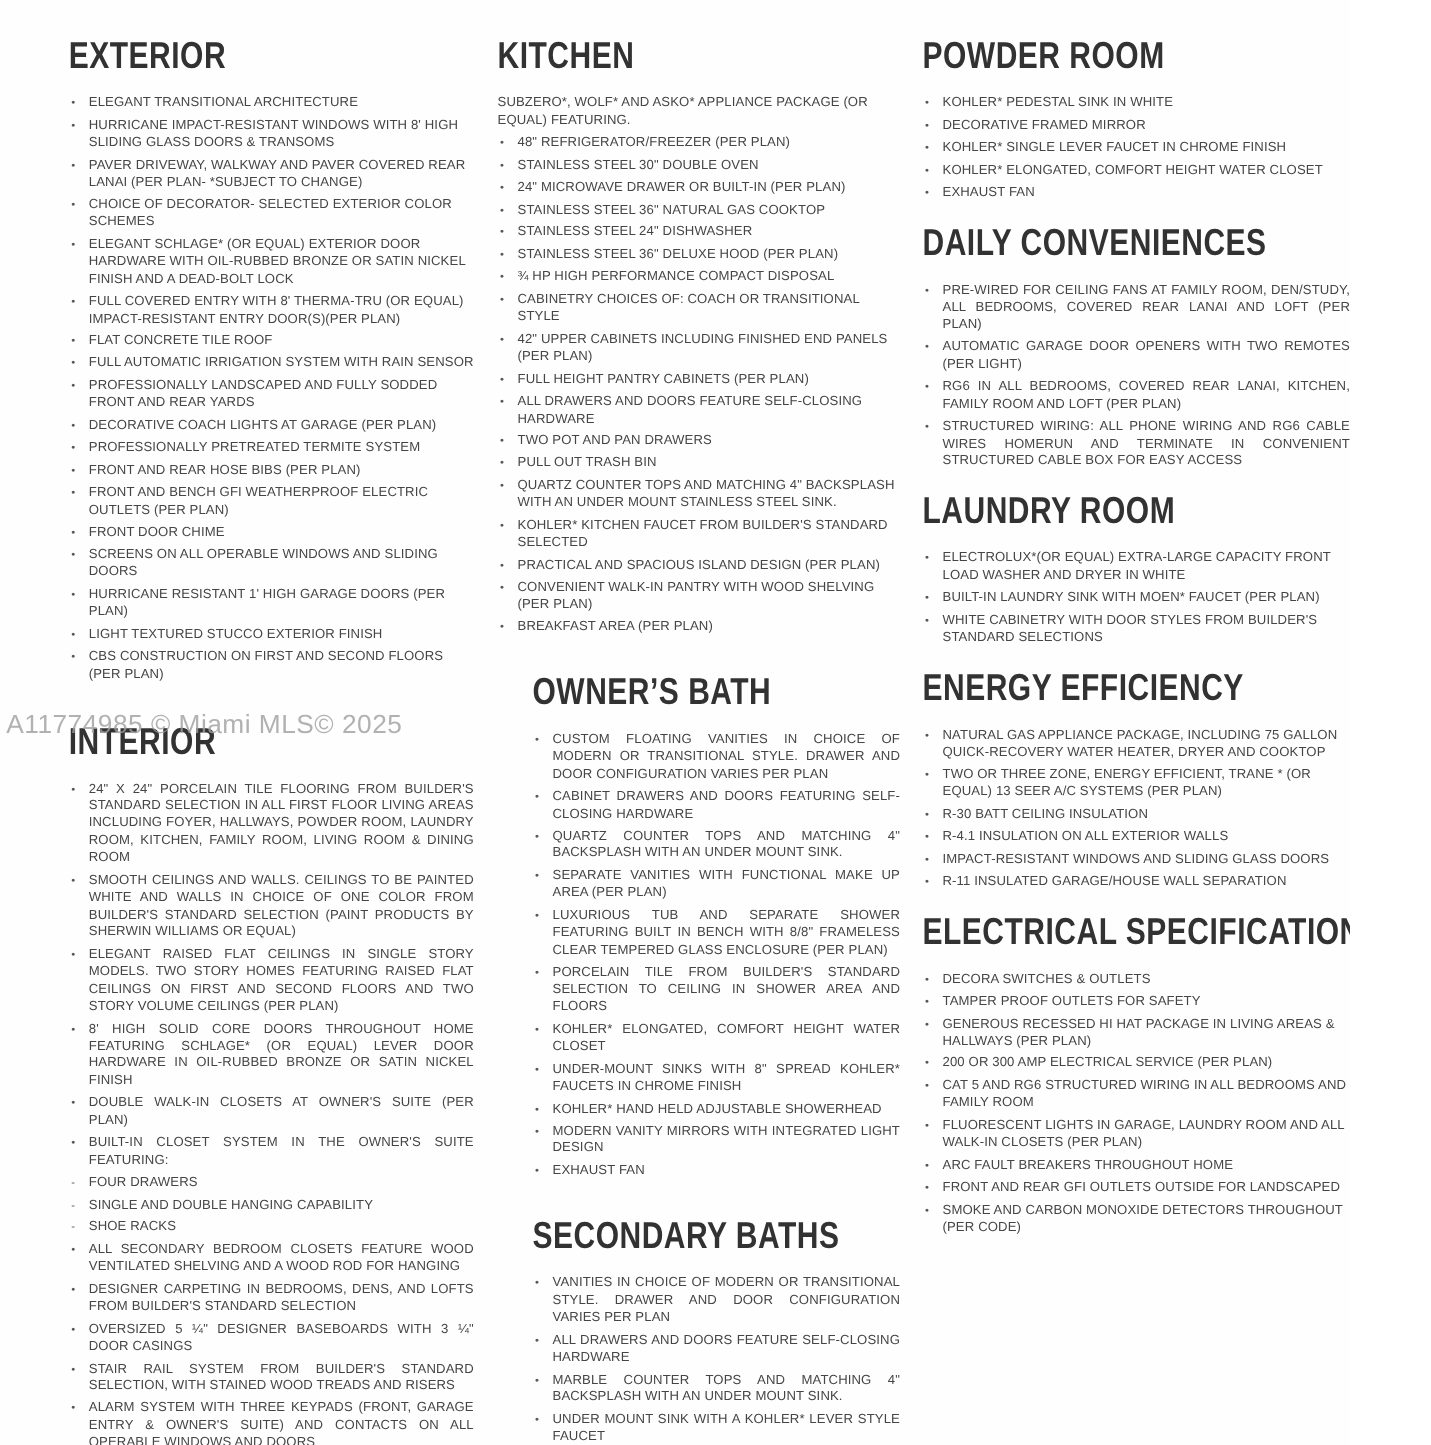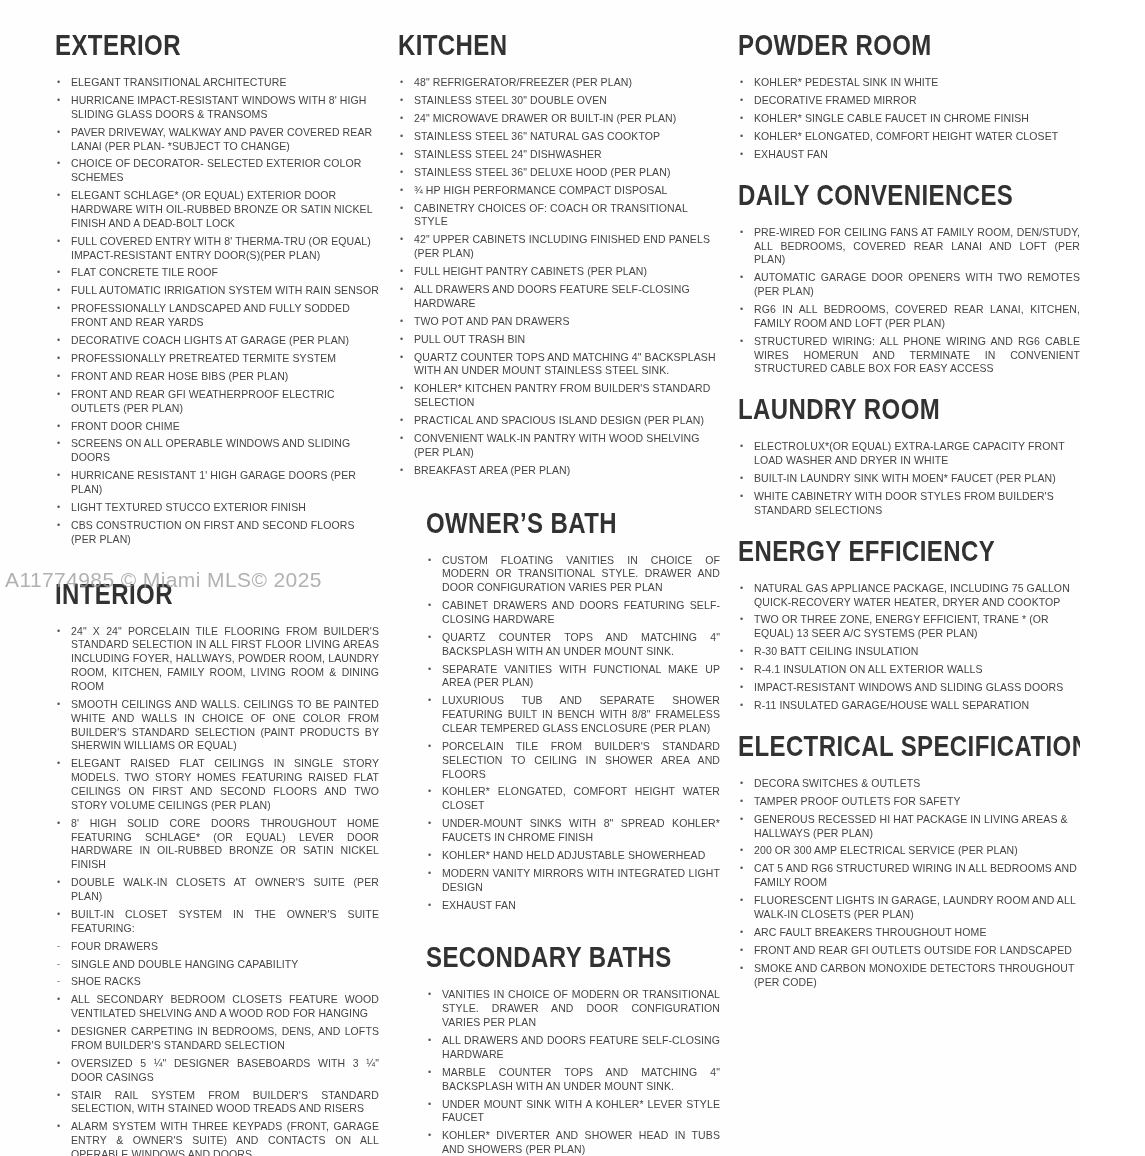--- a/index.html
+++ b/index.html
@@ -123,21 +123,21 @@
           <span class="txt">PROFESSIONALLY PRETREATED TERMITE SYSTEM</span>
         </div>
 
         <div class="item">
           <span class="bullet">•</span>
           <span class="txt">FRONT AND REAR HOSE BIBS (PER PLAN)</span>
         </div>
 
         <div class="item">
           <span class="bullet">•</span>
-          <span class="txt">FRONT AND REAR GFI WEATHERPROOF ELECTRIC OUTLETS (PER PLAN)</span>
+          <span class="txt">FRONT AND BENCH GFI WEATHERPROOF ELECTRIC OUTLETS (PER PLAN)</span>
         </div>
 
         <div class="item">
           <span class="bullet">•</span>
           <span class="txt">FRONT DOOR CHIME</span>
         </div>
 
         <div class="item">
           <span class="bullet">•</span>
           <span class="txt">SCREENS ON ALL OPERABLE WINDOWS AND SLIDING DOORS</span>
@@ -234,20 +234,24 @@
         </div>
 
       </div>
     </section>
   </div>
 
   <div class="col" id="col2">
     <section class="sec">
       <h2 class="title">KITCHEN</h2>
       <div class="items">
+        <div class="item">
+          <span class="bullet"></span>
+          <span class="txt">SUBZERO*, WOLF* AND ASKO* APPLIANCE PACKAGE (OR EQUAL) FEATURING.</span>
+        </div>
 
         <div class="item">
           <span class="bullet">•</span>
           <span class="txt">48" REFRIGERATOR/FREEZER (PER PLAN)</span>
         </div>
 
         <div class="item">
           <span class="bullet">•</span>
           <span class="txt">STAINLESS STEEL 30" DOUBLE OVEN</span>
         </div>
@@ -307,21 +311,21 @@
           <span class="txt">PULL OUT TRASH BIN</span>
         </div>
 
         <div class="item">
           <span class="bullet">•</span>
           <span class="txt">QUARTZ COUNTER TOPS AND MATCHING 4" BACKSPLASH WITH AN UNDER MOUNT STAINLESS STEEL SINK.</span>
         </div>
 
         <div class="item">
           <span class="bullet">•</span>
-          <span class="txt">KOHLER* KITCHEN PANTRY FROM BUILDER'S STANDARD SELECTION</span>
+          <span class="txt">KOHLER* KITCHEN FAUCET FROM BUILDER'S STANDARD SELECTED</span>
         </div>
 
         <div class="item">
           <span class="bullet">•</span>
           <span class="txt">PRACTICAL AND SPACIOUS ISLAND DESIGN (PER PLAN)</span>
         </div>
 
         <div class="item">
           <span class="bullet">•</span>
           <span class="txt">CONVENIENT WALK-IN PANTRY WITH WOOD SHELVING (PER PLAN)</span>
@@ -435,21 +439,21 @@
           <span class="txt">KOHLER* PEDESTAL SINK IN WHITE</span>
         </div>
 
         <div class="item">
           <span class="bullet">•</span>
           <span class="txt">DECORATIVE FRAMED MIRROR</span>
         </div>
 
         <div class="item">
           <span class="bullet">•</span>
-          <span class="txt">KOHLER* SINGLE CABLE FAUCET IN CHROME FINISH</span>
+          <span class="txt">KOHLER* SINGLE LEVER FAUCET IN CHROME FINISH</span>
         </div>
 
         <div class="item">
           <span class="bullet">•</span>
           <span class="txt">KOHLER* ELONGATED, COMFORT HEIGHT WATER CLOSET</span>
         </div>
 
         <div class="item">
           <span class="bullet">•</span>
           <span class="txt">EXHAUST FAN</span>
@@ -460,21 +464,21 @@
     <section class="sec just">
       <h2 class="title">DAILY CONVENIENCES</h2>
       <div class="items">
         <div class="item">
           <span class="bullet">•</span>
           <span class="txt">PRE-WIRED FOR CEILING FANS AT FAMILY ROOM, DEN/STUDY, ALL BEDROOMS, COVERED REAR LANAI AND LOFT (PER PLAN)</span>
         </div>
 
         <div class="item">
           <span class="bullet">•</span>
-          <span class="txt">AUTOMATIC GARAGE DOOR OPENERS WITH TWO REMOTES (PER PLAN)</span>
+          <span class="txt">AUTOMATIC GARAGE DOOR OPENERS WITH TWO REMOTES (PER LIGHT)</span>
         </div>
 
         <div class="item">
           <span class="bullet">•</span>
           <span class="txt">RG6 IN ALL BEDROOMS, COVERED REAR LANAI, KITCHEN, FAMILY ROOM AND LOFT (PER PLAN)</span>
         </div>
 
         <div class="item">
           <span class="bullet">•</span>
           <span class="txt">STRUCTURED WIRING: ALL PHONE WIRING AND RG6 CABLE WIRES HOMERUN AND TERMINATE IN CONVENIENT STRUCTURED CABLE BOX FOR EASY ACCESS</span>

